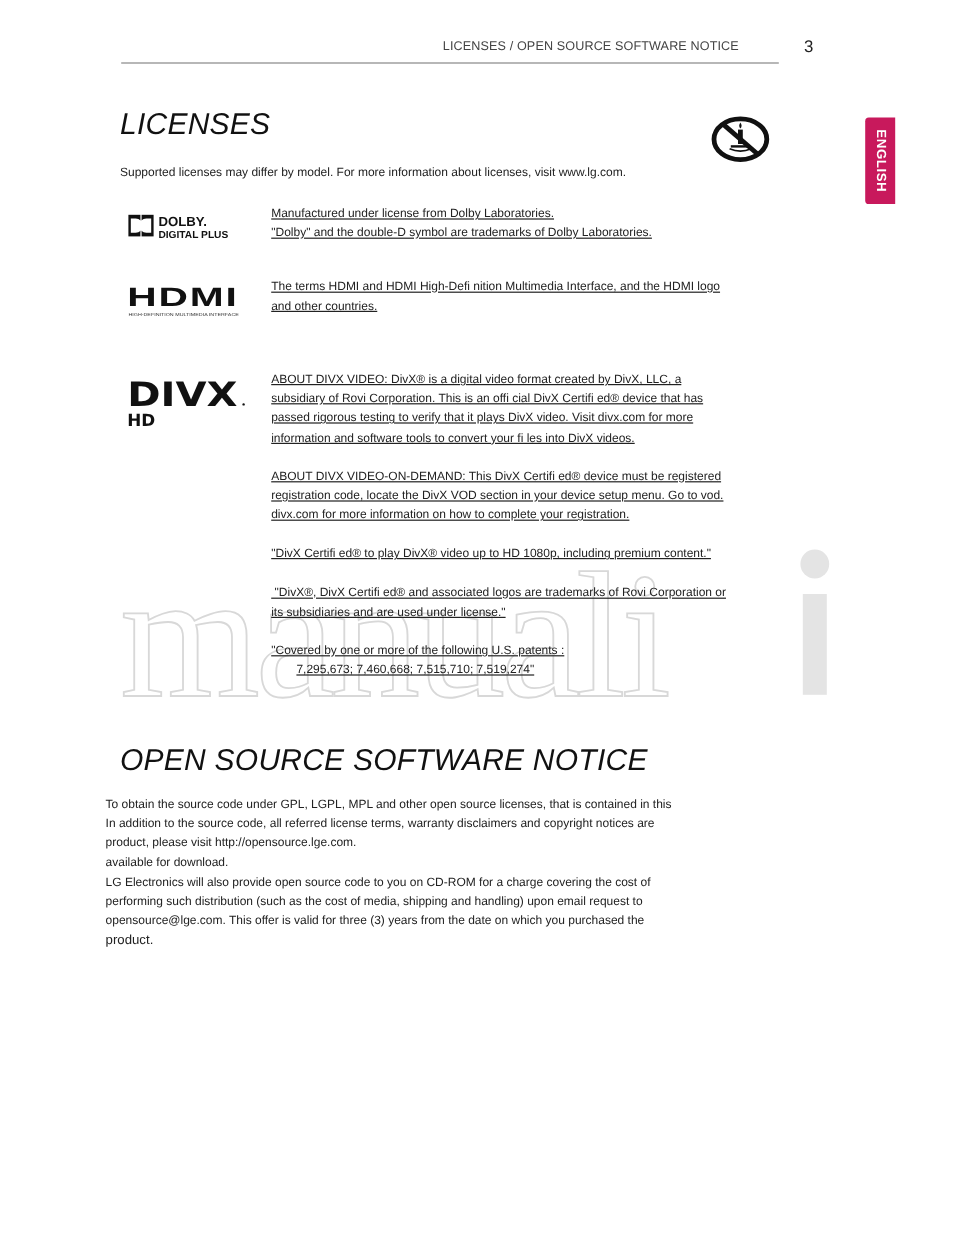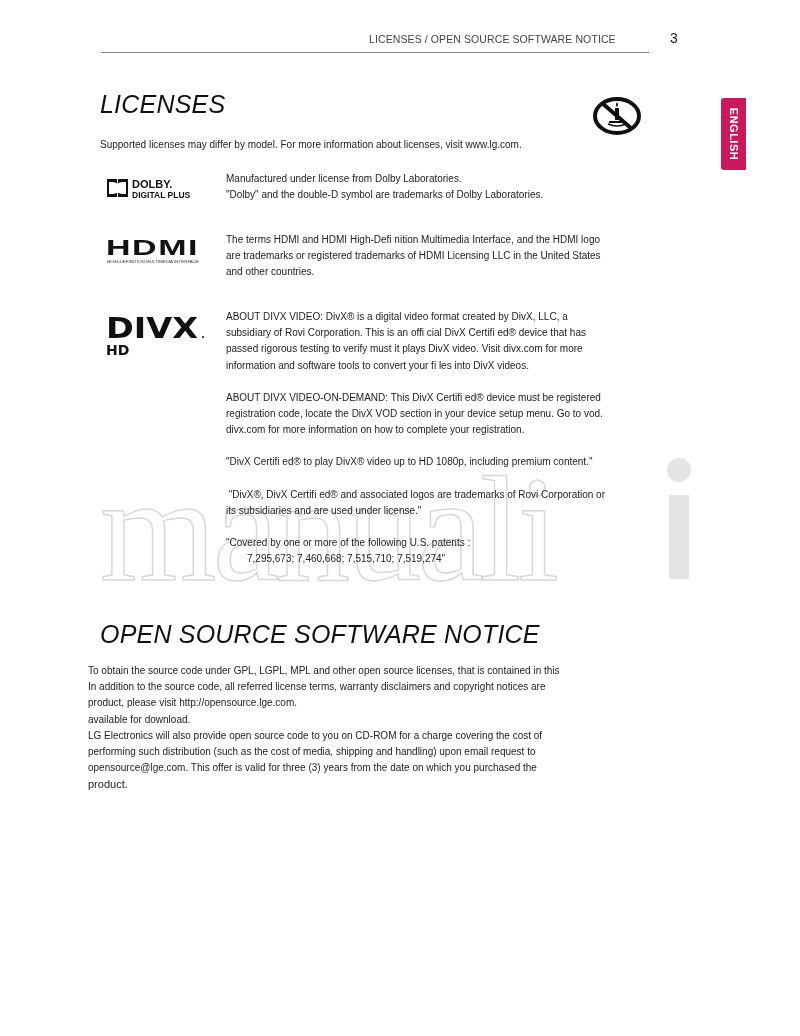--- a/index.html
+++ b/index.html
@@ -86,20 +86,21 @@
     .logo {
       position: absolute;
     }
     .body-text {
       position: absolute;
       left: 226px;
       font-size: 10px;
       line-height: 16.2px;
       color: #222;
       width: 410px;
+      text-decoration: underline;
     }
     .body-text p {
       margin: 0;
     }
     .oss-text {
       position: absolute;
       left: 88px;
       top: 663px;
       width: 500px;
       font-size: 10px;
@@ -163,35 +164,34 @@
   <p>"Dolby" and the double-D symbol are trademarks of Dolby Laboratories.</p>
 </div>
 
 <svg class="logo" style="left:106px; top:237px; width:96px; height:28px;" viewBox="0 0 96 28">
   <text x="0" y="18" font-family="Liberation Sans, sans-serif" font-weight="bold" font-size="22" fill="#111" letter-spacing="1" textLength="93" lengthAdjust="spacingAndGlyphs">HDMI</text>
   <text x="1" y="26" font-family="Liberation Sans, sans-serif" font-size="3.6" fill="#333" textLength="92" lengthAdjust="spacingAndGlyphs">HIGH-DEFINITION MULTIMEDIA INTERFACE</text>
 </svg>
 
 <div class="body-text" style="top:232px;">
   <p>The terms HDMI and HDMI High-Defi nition Multimedia Interface, and the HDMI logo</p>
-  <p>are trademarks or registered trademarks of HDMI Licensing LLC in the United States</p>
   <p>and other countries.</p>
 </div>
 
 <svg class="logo" style="left:106px; top:313px; width:100px; height:46px;" viewBox="0 0 100 46">
   <text x="0" y="25" font-family="DejaVu Sans, sans-serif" font-weight="bold" font-size="28" fill="#111" textLength="92" lengthAdjust="spacingAndGlyphs">DIVX</text>
   <circle cx="97" cy="24" r="1" fill="#111"></circle>
   <text x="0" y="42" font-family="DejaVu Sans, sans-serif" font-weight="bold" font-size="14" fill="#111">HD</text>
 </svg>
 
 <div class="body-text" style="top:309px;">
   <div>
     <p>ABOUT DIVX VIDEO: DivX® is a digital video format created by DivX, LLC, a</p>
     <p>subsidiary of Rovi Corporation. This is an offi cial DivX Certifi ed® device that has</p>
-    <p>passed rigorous testing to verify must it plays DivX video. Visit divx.com for more</p>
+    <p>passed rigorous testing to verify that it plays DivX video. Visit divx.com for more</p>
     <p>information and software tools to convert your fi les into DivX videos.</p>
   </div>
   <div style="height:16px;"></div>
   <div>
     <p>ABOUT DIVX VIDEO-ON-DEMAND: This DivX Certifi ed® device must be registered</p>
     <p>registration code, locate the DivX VOD section in your device setup menu. Go to vod.</p>
     <p>divx.com for more information on how to complete your registration.</p>
   </div>
   <div style="height:16px;"></div>
   <p>"DivX Certifi ed® to play DivX® video up to HD 1080p, including premium content."</p>

